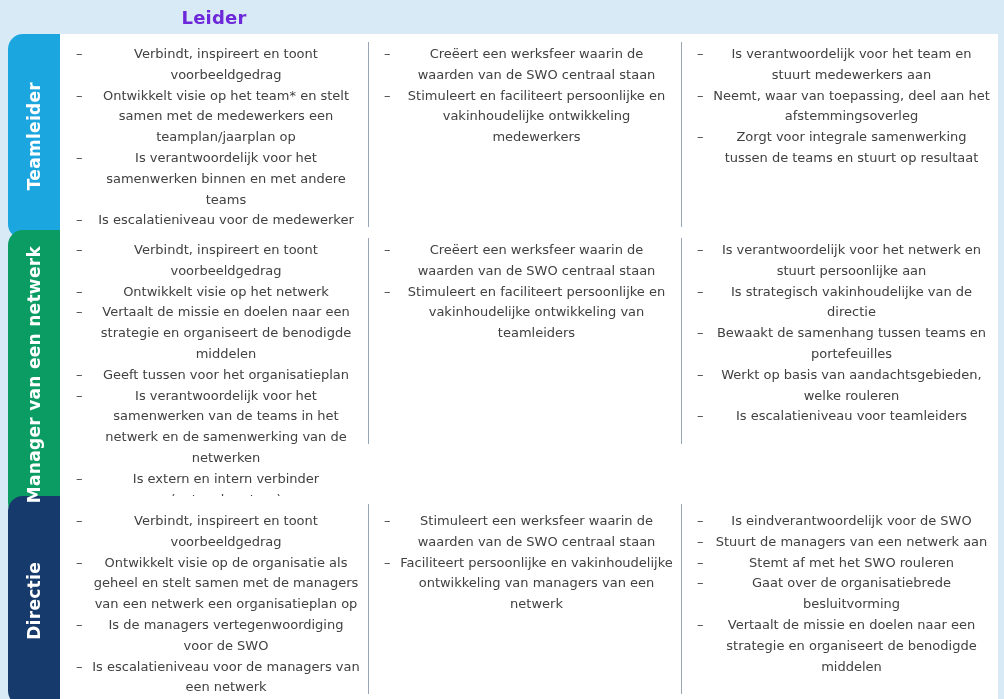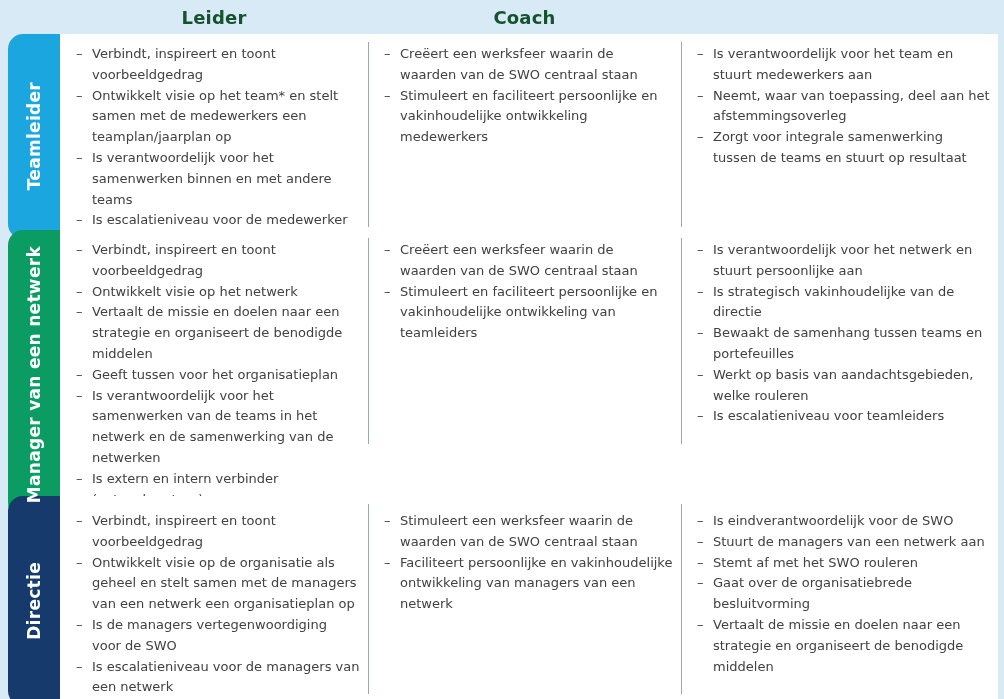--- a/index.html
+++ b/index.html
@@ -18,21 +18,21 @@
   .header-row {
     margin-left: 60px;
     margin-right: 6px;
     height: 34px;
     display: grid;
     grid-template-columns: 308px 313px 1fr;
     align-items: center;
   }
   .col-header {
     text-align: center;
-    color: #14532d;
+    color: #6d28d9;
     font-size: 18px;
     font-weight: bold;
     letter-spacing: 0.2px;
   }
   
   .matrix { margin-left: 8px; margin-right: 6px; }
   .row {
     display: grid;
     grid-template-columns: 52px 308px 313px 1fr;
     margin-bottom: 8px;
@@ -77,21 +77,21 @@
     display: flex;
     color: #414042;
     font-size: 13px;
     line-height: 1.6;
   }
   .dash {
     flex: 0 0 22px;
     padding-left: 6px;
     box-sizing: border-box;
   }
-  .txt { flex: 1; padding-right: 2px; }
+  .txt { flex: 1; padding-right: 2px; text-align: center; }
   
   .footer {
     height: 31px;
     display: flex;
     justify-content: flex-end;
     align-items: center;
     padding-right: 13px;
   }
   .footnote {
     color: #163a6b;
@@ -99,21 +99,20 @@
     font-weight: bold;
   }
 </style>
 </head>
 <body>
 
 <div class="page">
 
   <div class="header-row">
     <div class="col-header">Leider</div>
-    <div class="col-header">Coach</div>
   </div>
 
   <div class="matrix">
 
     <section class="row row-0">
       <div class="tab" style="background: rgb(28, 166, 224);">
         <span class="tab-text">Teamleider</span>
       </div>
       <div class="cell">
         <ul class="items">

